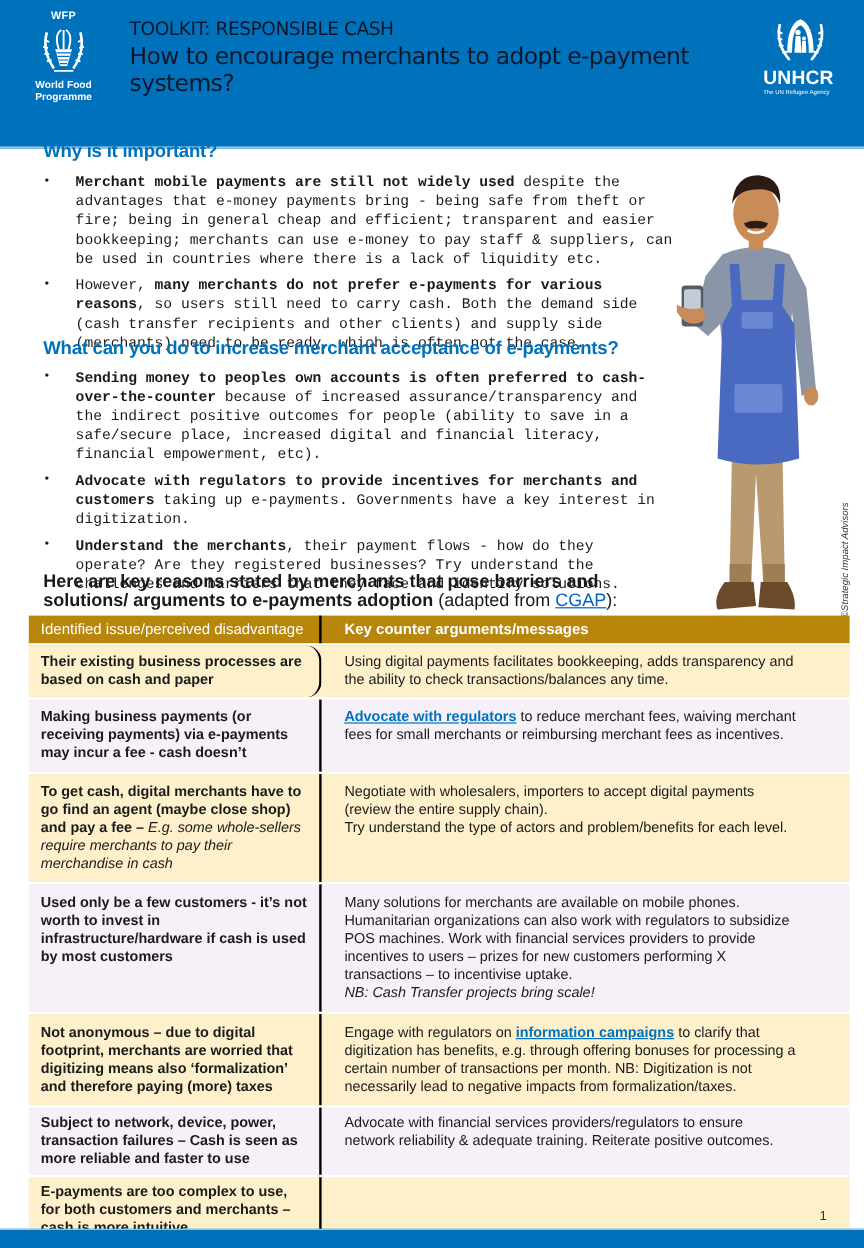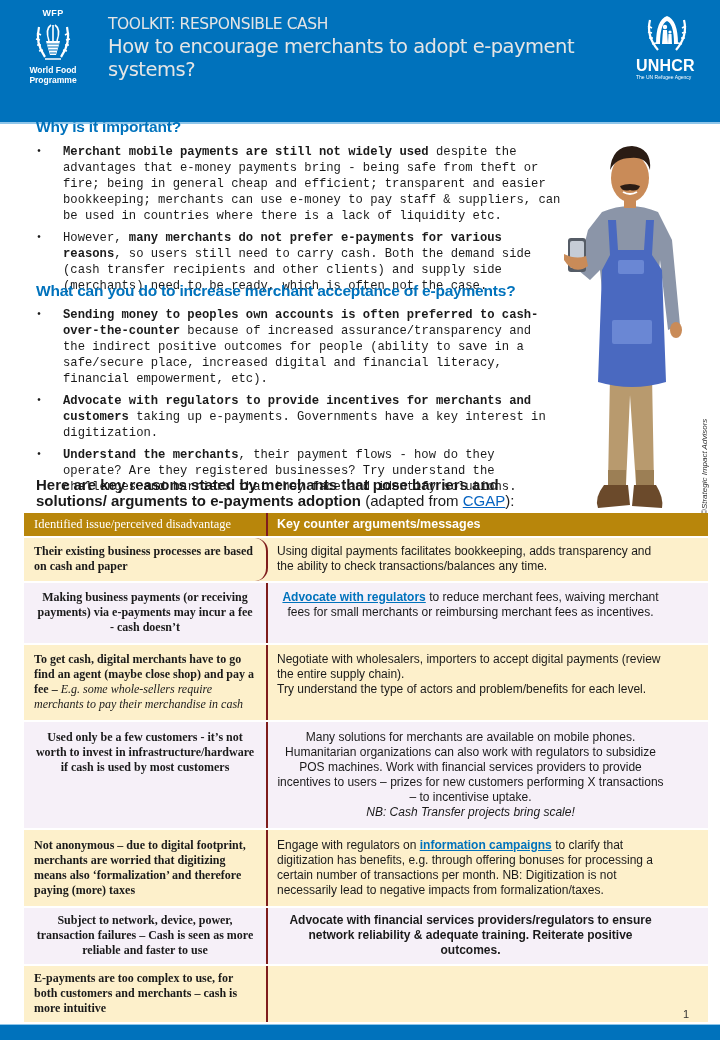--- a/index.html
+++ b/index.html
@@ -5,21 +5,21 @@
   * { box-sizing: border-box; margin: 0; padding: 0; }
   html, body { width: 720px; height: 1040px; background: #ffffff; overflow: hidden; }
   body { position: relative; font-family: "Liberation Sans", sans-serif; color: #1a1a1a; }
 
   
   .header { position: absolute; left: 0; top: 0; width: 720px; height: 124px; background: #0072bc; border-bottom: 2px solid #8fc6ea; }
   .wfp-logo { position: absolute; left: 24px; top: 8px; width: 58px; height: 84px; color: #fff; text-align: center; }
   .wfp-logo .abbr { font-size: 9px; font-weight: bold; display: block; letter-spacing: 0.3px; }
   .wfp-logo svg { display: block; margin: 1px auto 0; }
   .wfp-logo .name { font-size: 8.5px; font-weight: bold; line-height: 9px; display: block; margin-top: 1px; }
-  .header-text { position: absolute; left: 108px; top: 15px; color: #e5e5e5; font-family: "DejaVu Sans", sans-serif; }
+  .header-text { position: absolute; left: 108px; top: 15px; color: #0f172a; font-family: "DejaVu Sans", sans-serif; }
   .kicker { font-size: 15.5px; letter-spacing: -0.4px; font-weight: normal; line-height: 18px; }
   .title { font-size: 19.5px; font-weight: normal; line-height: 23px; letter-spacing: -0.5px; width: 480px; margin-top: 2px; }
   .unhcr-logo { position: absolute; left: 636px; top: 10px; width: 62px; height: 80px; color: #fff; text-align: left; }
   .unhcr-logo svg { display: block; margin: 0 auto; }
   .unhcr-logo .abbr { font-size: 16px; font-weight: bold; display: block; line-height: 16px; letter-spacing: 0.2px; margin-top: 2px; }
   .unhcr-logo .tag { font-size: 5px; display: block; line-height: 6px; }
 
   
   .h2 { position: absolute; left: 36px; color: #0072bc; font-weight: bold; font-size: 15.5px; letter-spacing: -0.2px; }
   .bullets { position: absolute; left: 36px; font-size: 12.2px; line-height: 16px; }
@@ -31,27 +31,27 @@
   a.link.bold { font-weight: bold; color: #0072bc; }
 
   
   .illus { position: absolute; left: 560px; top: 120px; width: 140px; height: 400px; }
   .credit { position: absolute; left: 700px; top: 515px; transform-origin: 0 0; transform: rotate(-90deg); font-size: 8px; font-style: italic; color: #333; white-space: nowrap; }
 
   
   .table { position: absolute; left: 24px; top: 513px; width: 684px; font-family: "Liberation Sans", sans-serif; }
   .trow { display: flex; border-bottom: 2px solid #fff; }
   .tcell { padding: 5px 10px 5px 10px; font-size: 12px; line-height: 15px; }
-  .tcell.c1 { width: 244px; border-right: 2px solid #7f1d1d; font-weight: bold; font-family: Liberation Serif, serif; }
-  .tcell.c2 { width: 406px; padding-left: 9px; }
+  .tcell.c1 { width: 244px; border-right: 2px solid #000000; font-weight: bold; }
+  .tcell.c2 { width: 406px; padding-left: 19px; }
   .thead { background: #b8860b; color: #fff; }
   .thead .tcell { font-weight: normal; font-size: 12.5px; padding-top: 4px; padding-bottom: 4px; }
   .thead .c2 { font-weight: bold; }
   .cream { background: #fdf0cb; }
-  .lav { background: #f6f0f8; text-align: center; }
+  .lav { background: #f6f0f8; }
   .tcell i { font-style: italic; font-weight: normal; }
 
   .pagenum { position: absolute; left: 683px; top: 1008px; font-size: 11px; color: #333; }
   .footer { position: absolute; left: 0; top: 1024px; width: 720px; height: 16px; background: #0072bc; border-top: 1px solid #8fc6ea; }
 </style>
 </head>
 <body>
 
 <div class="header">
   <div class="wfp-logo">
@@ -175,21 +175,21 @@
     <div class="tcell c2" style="padding-top:8px; padding-bottom:8px;"><span>Many solutions for merchants are available on mobile phones. Humanitarian organizations can also work with regulators to subsidize POS machines. Work with financial services providers to provide incentives to users – prizes for new customers performing X transactions – to incentivise uptake.</span><br><i>NB: Cash Transfer projects bring scale!</i></div>
   </div>
 
   <div class="trow cream">
     <div class="tcell c1" style="padding-top:8px; padding-bottom:8px;">Not anonymous – due to digital footprint, merchants are worried that digitizing means also ‘formalization’ and therefore paying (more) taxes</div>
     <div class="tcell c2" style="padding-top:8px; padding-bottom:8px;"><span>Engage with regulators on </span><a class="link bold" href="#">information campaigns</a><span> to clarify that digitization has benefits, e.g. through offering bonuses for processing a certain number of transactions per month. NB: Digitization is not necessarily lead to negative impacts from formalization/taxes.</span></div>
   </div>
 
   <div class="trow lav">
     <div class="tcell c1" style="padding-top:5px; padding-bottom:6px;">Subject to network, device, power, transaction failures – Cash is seen as more reliable and faster to use</div>
-    <div class="tcell c2" style="padding-top:5px; padding-bottom:6px;font-weight:bold;">Advocate with financial services providers/regulators to ensure network reliability &amp; adequate training. Reiterate positive outcomes.</div>
+    <div class="tcell c2" style="padding-top:5px; padding-bottom:6px;">Advocate with financial services providers/regulators to ensure network reliability &amp; adequate training. Reiterate positive outcomes.</div>
   </div>
 
   <div class="trow cream">
     <div class="tcell c1" style="padding-top:5px; padding-bottom:6px;">E-payments are too complex to use, for both customers and merchants – cash is more intuitive</div>
   </div>
 </div>
 
 <div class="pagenum">1</div>
 <div class="footer"></div>
 

